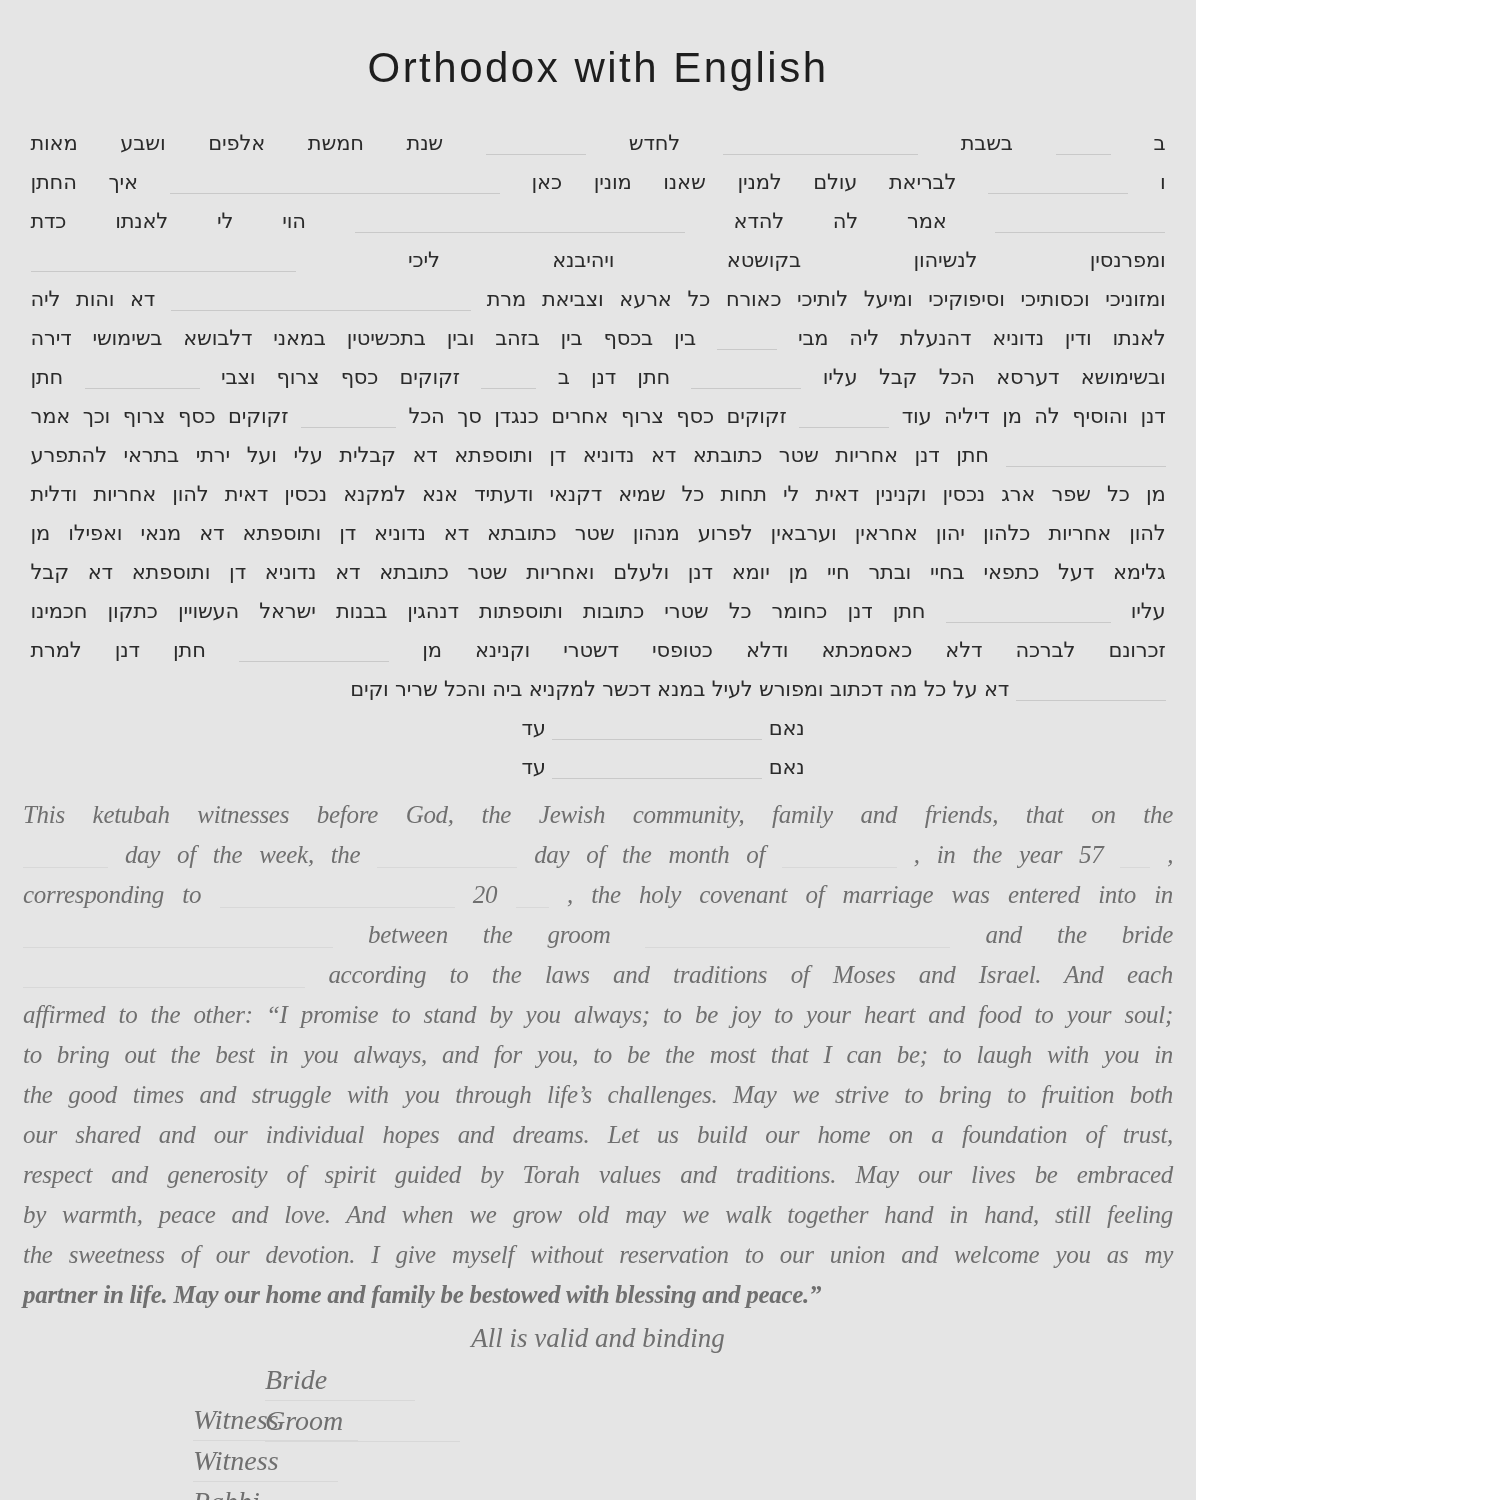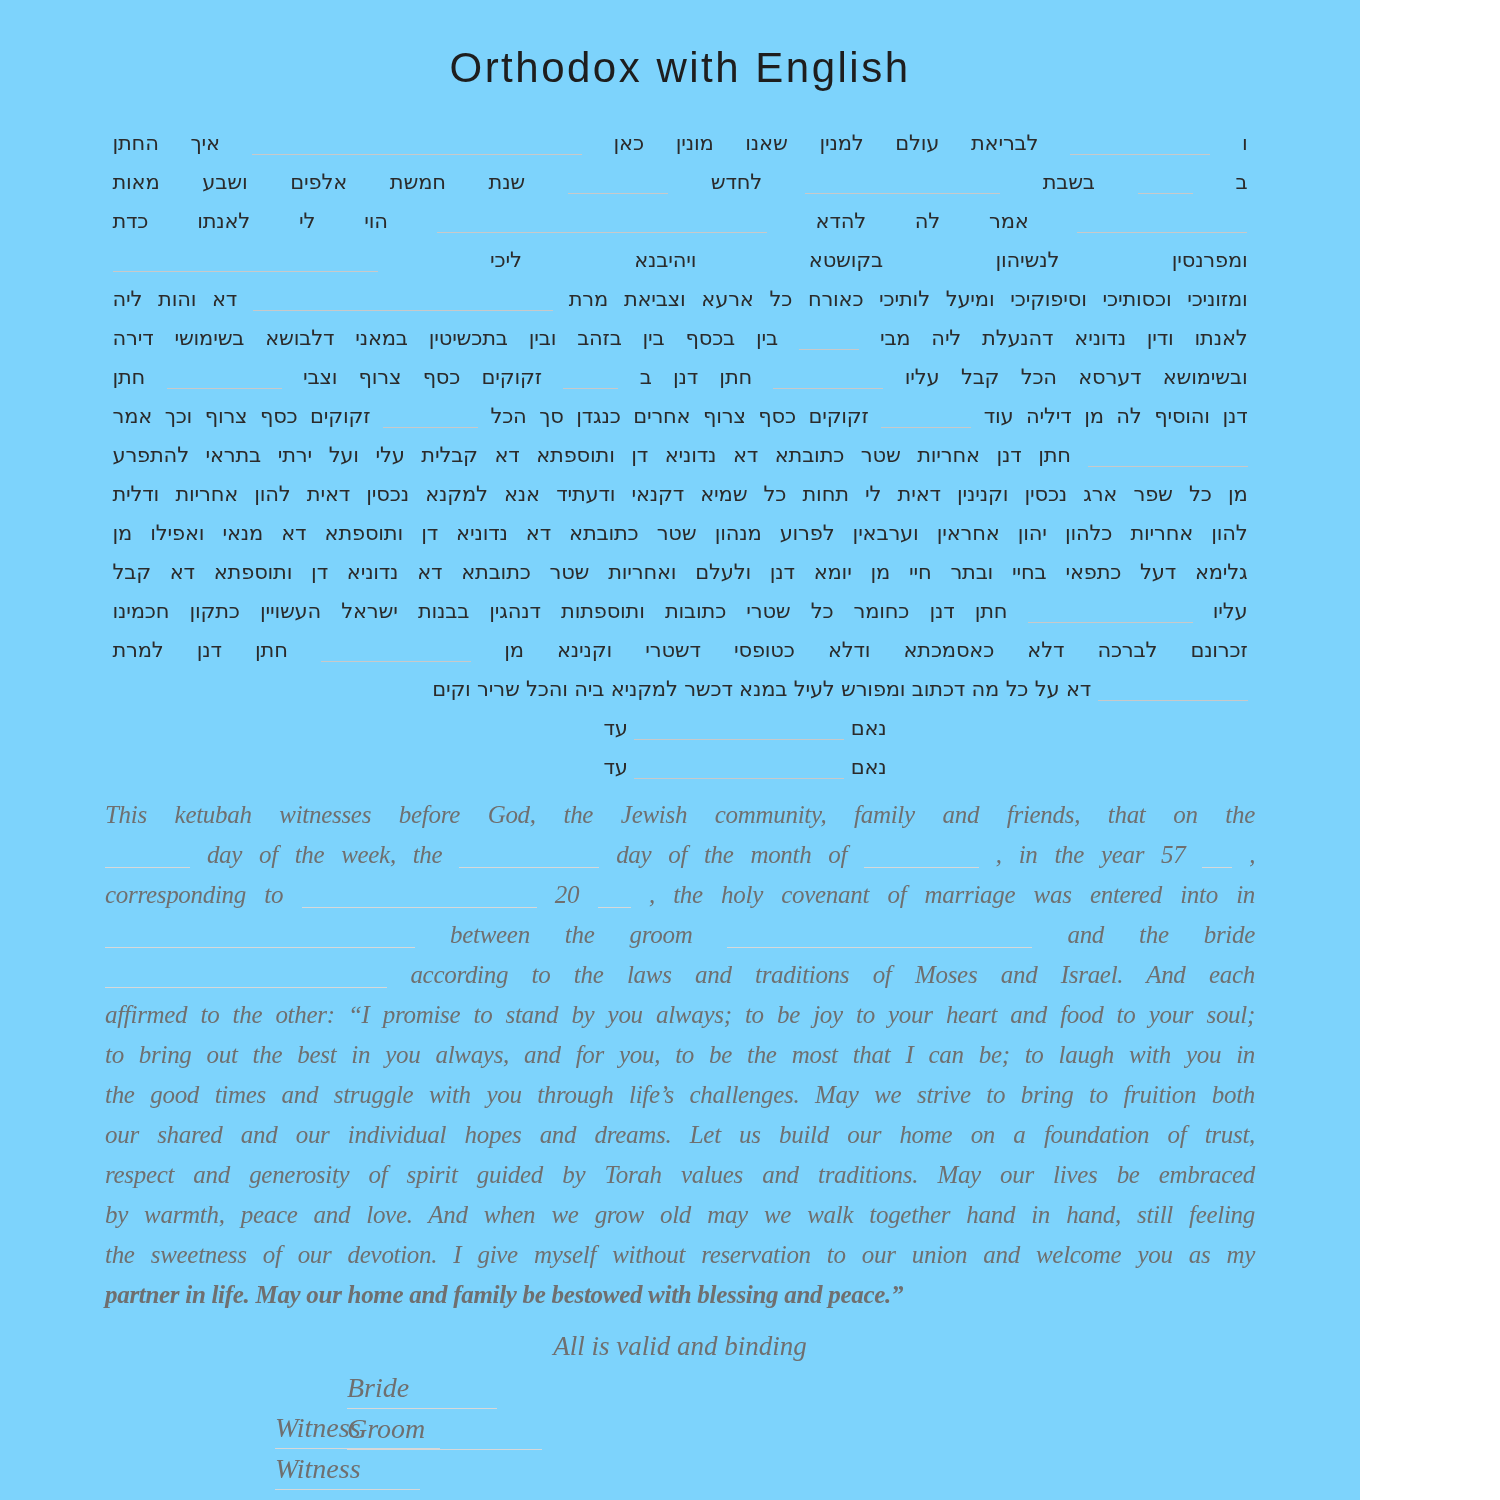--- a/index.html
+++ b/index.html
@@ -1,17 +1,17 @@
 <!DOCTYPE html>
 <html style="--title-color: #1e1e1e; --hebrew-color: #2b2b2b; --english-color: #6f6f6f; --blank-color: #c9c9c9; --blank-light-color: #d8d8d8;"><head>
 <meta charset="utf-8">
 <style>
   html,body{margin:0;padding:0;background:#ffffff;}
   body{width:1500px;height:1500px;overflow:hidden;font-family:"Liberation Sans",sans-serif;position:relative;}
-  .page{width:1360px;height:1500px;background:#7dd3fc;}
+  .page{width:1196px;height:1500px;background:#e5e5e5;}
   .page-title{
     padding-top:44px;text-align:center;
     font-family:"Liberation Sans",sans-serif;font-weight:400;
     font-size:42px;letter-spacing:2.5px;color:var(--title-color,#1e1e1e);
   }
   .hebrew-block{
     margin:32px auto 0;width:1135px;direction:rtl;
     font-family:"DejaVu Sans",sans-serif;
     font-size:21px;letter-spacing:-0.2px;color:var(--hebrew-color,#2b2b2b);
   }
@@ -24,40 +24,40 @@
   }
   .english-block{
     margin:8px auto 0;width:1150px;
     font-family:"Liberation Serif","DejaVu Serif",serif;font-style:italic;
     font-size:25px;letter-spacing:-0.3px;color:var(--english-color,#6f6f6f);
   }
   .e-line{height:40px;line-height:40px;white-space:nowrap;text-align:justify;text-align-last:justify;}
   .e-line.al-left{text-align:left;text-align-last:left;font-weight:bold;}
   .english-block .blank, .sig-row .blank{border-bottom:1.5px solid var(--blank-light-color,#d8d8d8);}
   .valid-line{
-    margin-top:16px;text-align:center;
+    margin-top:8px;text-align:center;
     font-family:"Liberation Serif","DejaVu Serif",serif;font-style:italic;
     font-size:27px;color:var(--english-color,#6f6f6f);
   }
   .sig-section{margin:6px auto 0;width:1150px;}
   .sig-row{
     display:flex;align-items:baseline;height:40px;line-height:40px;
     font-family:"Liberation Serif","DejaVu Serif",serif;font-style:italic;
     font-size:28px;color:var(--english-color,#6f6f6f);white-space:nowrap;flex-direction:column;
   }
   .sig-row .label{margin-right:10px;}
 </style>
 </head>
 <body>
 
 <div class="page">
   <div class="page-title">Orthodox with English</div>
   <div class="hebrew-block" id="hebrew-block">
+      <div class="h-line"><span>ב</span> <span class="blank" style="width: 55px;"></span> <span>בשבת</span> <span class="blank" style="width: 195px;"></span> <span>לחדש</span> <span class="blank" style="width: 100px;"></span> <span>שנת חמשת אלפים ושבע מאות</span> </div>
       <div class="h-line"><span>ו</span> <span class="blank" style="width: 140px;"></span> <span>לבריאת עולם למנין שאנו מונין כאן</span> <span class="blank" style="width: 330px;"></span> <span>איך החתן</span> </div>
-      <div class="h-line"><span>ב</span> <span class="blank" style="width: 55px;"></span> <span>בשבת</span> <span class="blank" style="width: 195px;"></span> <span>לחדש</span> <span class="blank" style="width: 100px;"></span> <span>שנת חמשת אלפים ושבע מאות</span> </div>
       <div class="h-line"><span class="blank" style="width: 170px;"></span> <span>אמר לה להדא</span> <span class="blank" style="width: 330px;"></span> <span>הוי לי לאנתו כדת</span> </div>
       <div class="h-line"><span>ומפרנסין לנשיהון בקושטא ויהיבנא ליכי</span> <span class="blank" style="width: 265px;"></span> </div>
       <div class="h-line"><span>ומזוניכי וכסותיכי וסיפוקיכי ומיעל לותיכי כאורח כל ארעא וצביאת מרת</span> <span class="blank" style="width: 300px;"></span> <span>דא והות ליה</span> </div>
       <div class="h-line"><span>לאנתו ודין נדוניא דהנעלת ליה מבי</span> <span class="blank" style="width: 60px;"></span> <span>בין בכסף בין בזהב ובין בתכשיטין במאני דלבושא בשימושי דירה</span> </div>
       <div class="h-line"><span>ובשימושא דערסא הכל קבל עליו</span> <span class="blank" style="width: 110px;"></span> <span>חתן דנן ב</span> <span class="blank" style="width: 55px;"></span> <span>זקוקים כסף צרוף וצבי</span> <span class="blank" style="width: 115px;"></span> <span>חתן</span> </div>
       <div class="h-line"><span>דנן והוסיף לה מן דיליה עוד</span> <span class="blank" style="width: 90px;"></span> <span>זקוקים כסף צרוף אחרים כנגדן סך הכל</span> <span class="blank" style="width: 95px;"></span> <span>זקוקים כסף צרוף וכך אמר</span> </div>
       <div class="h-line"><span class="blank" style="width: 160px;"></span> <span>חתן דנן אחריות שטר כתובתא דא נדוניא דן ותוספתא דא קבלית עלי ועל ירתי בתראי להתפרע</span> </div>
       <div class="h-line"><span>מן כל שפר ארג נכסין וקנינין דאית לי תחות כל שמיא דקנאי ודעתיד אנא למקנא נכסין דאית להון אחריות ודלית</span> </div>
       <div class="h-line"><span>להון אחריות כלהון יהון אחראין וערבאין לפרוע מנהון שטר כתובתא דא נדוניא דן ותוספתא דא מנאי ואפילו מן</span> </div>
       <div class="h-line"><span>גלימא דעל כתפאי בחיי ובתר חיי מן יומא דנן ולעלם ואחריות שטר כתובתא דא נדוניא דן ותוספתא דא קבל</span> </div>

